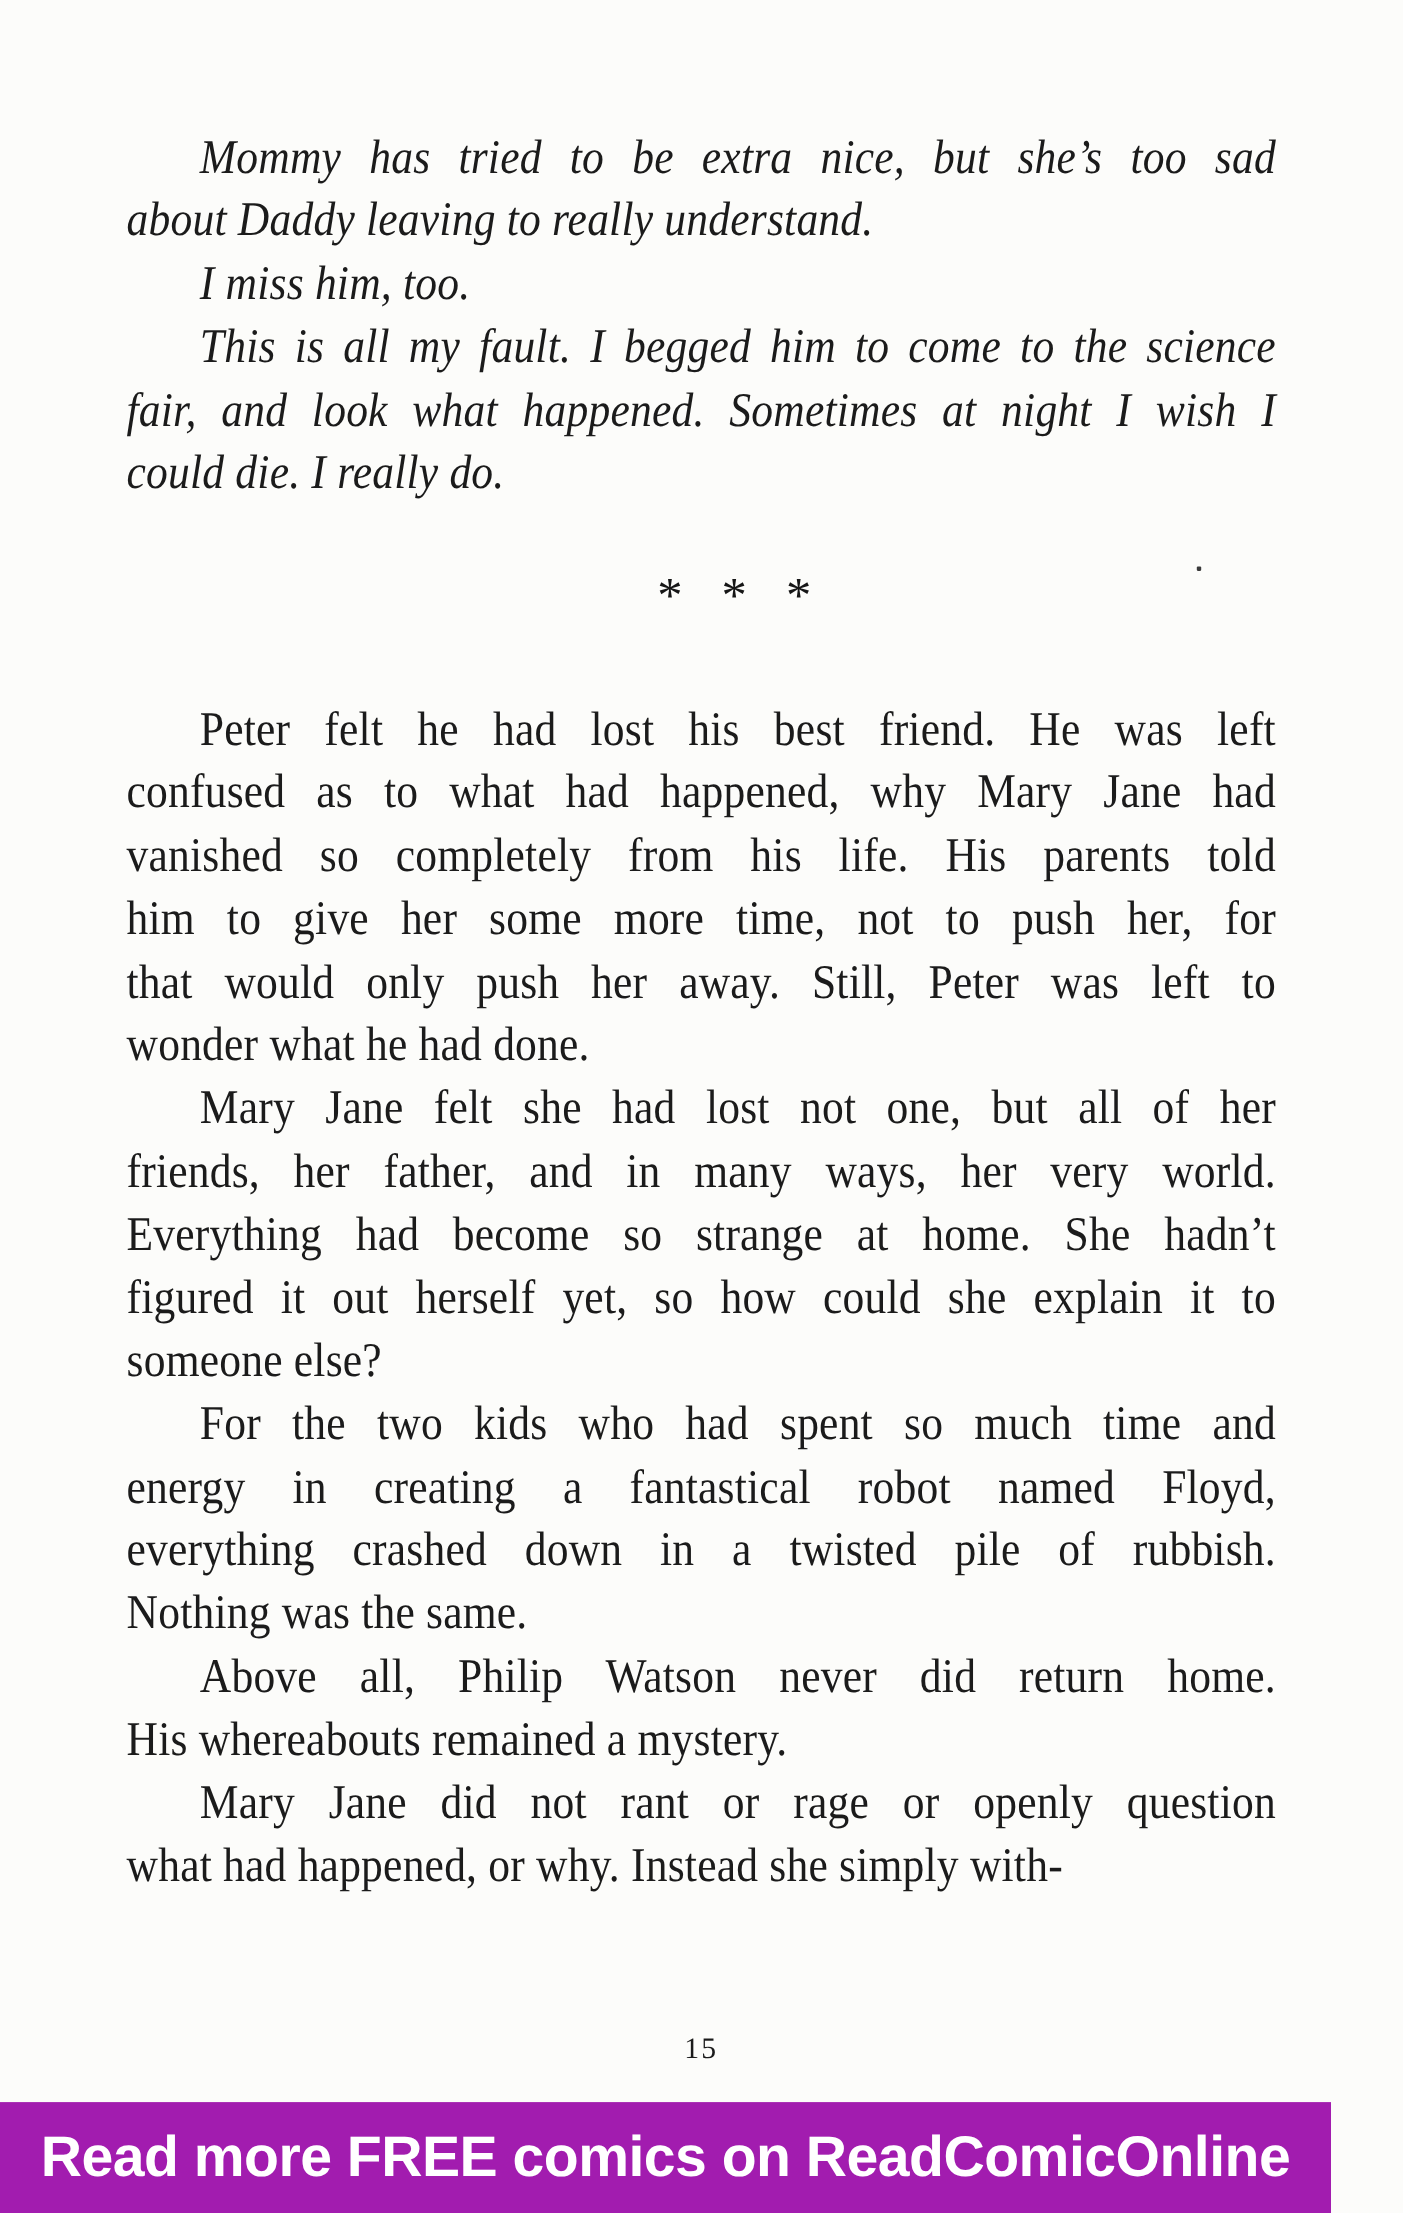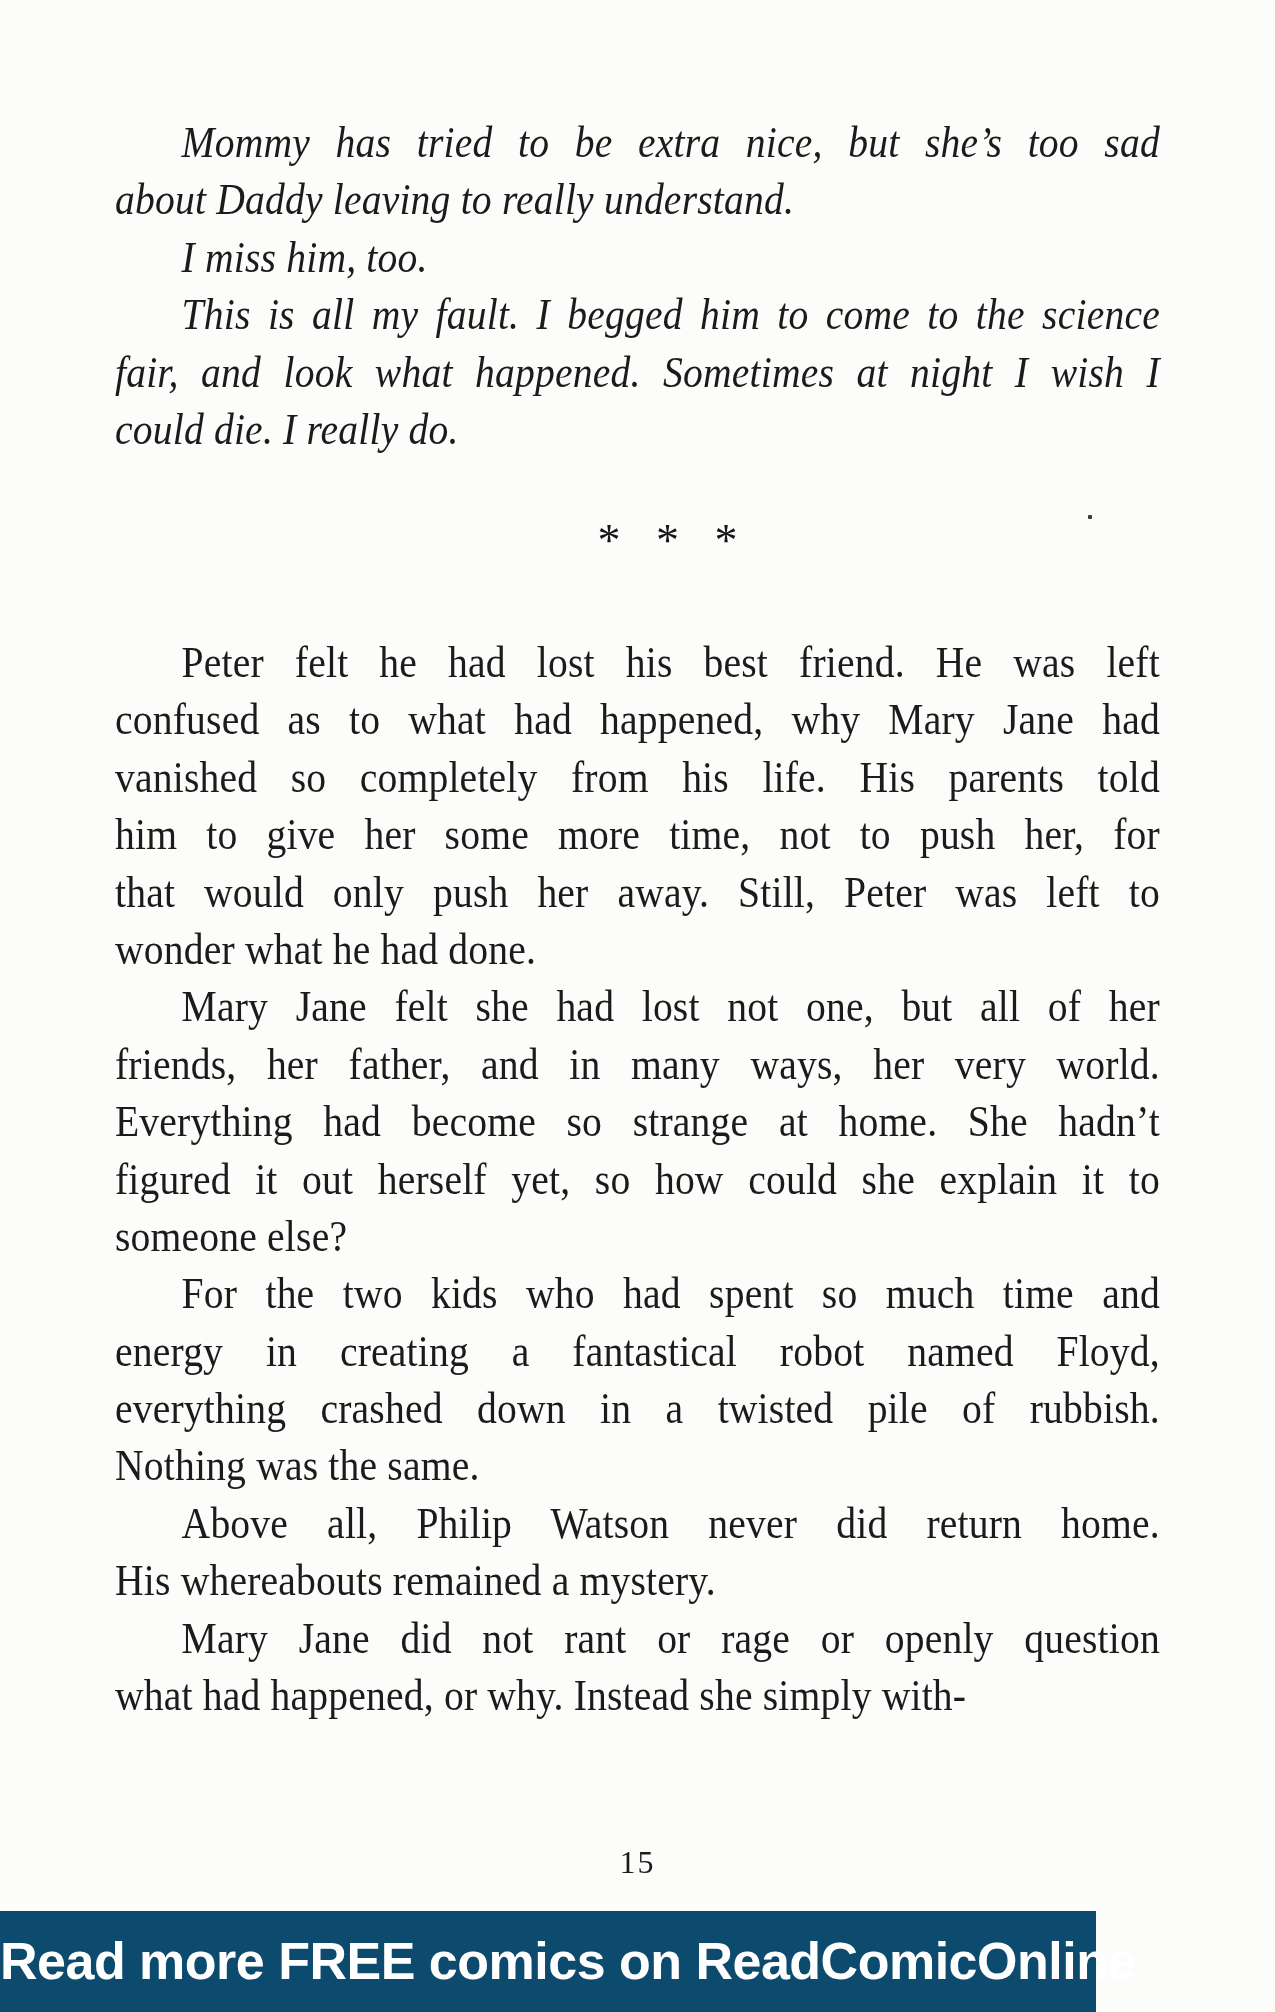--- a/index.html
+++ b/index.html
@@ -63,31 +63,31 @@
     border-radius: 1px;
   }
   .page-number {
     position: absolute;
     top: 1836px;
     left: 0;
     width: 1275px;
     height: 52px;
     line-height: 52px;
     text-align: center;
-    font-size: 32px;
+    font-size: 27px;
     letter-spacing: 2px;
     color: #1b1b1b;
   }
   .banner {
     position: absolute;
     top: 1911px;
     left: 0;
-    width: 1096px;
+    width: 1210px;
     height: 101px;
-    background: #0c4a6e;
+    background: #a21caf;
     cursor: pointer;
   }
   .banner-text {
     width: 100%;
     height: 101px;
     line-height: 101px;
     text-align: center;
     font-family: "Liberation Sans", sans-serif;
     font-weight: bold;
     font-size: 52px;

